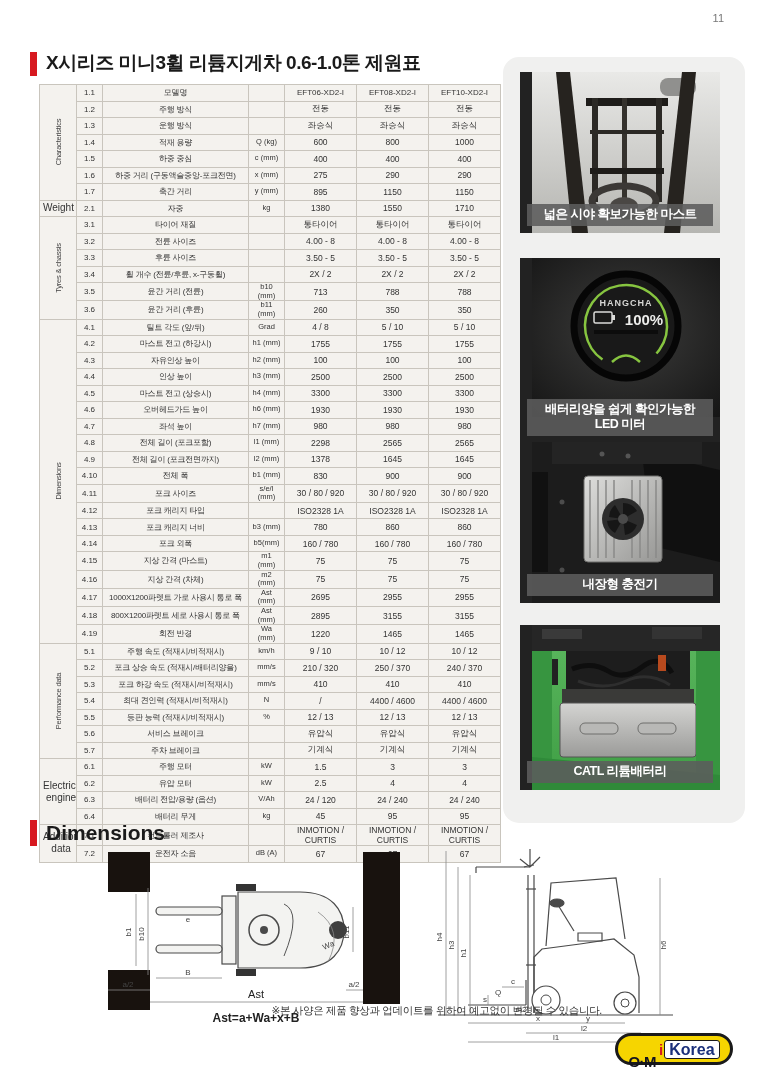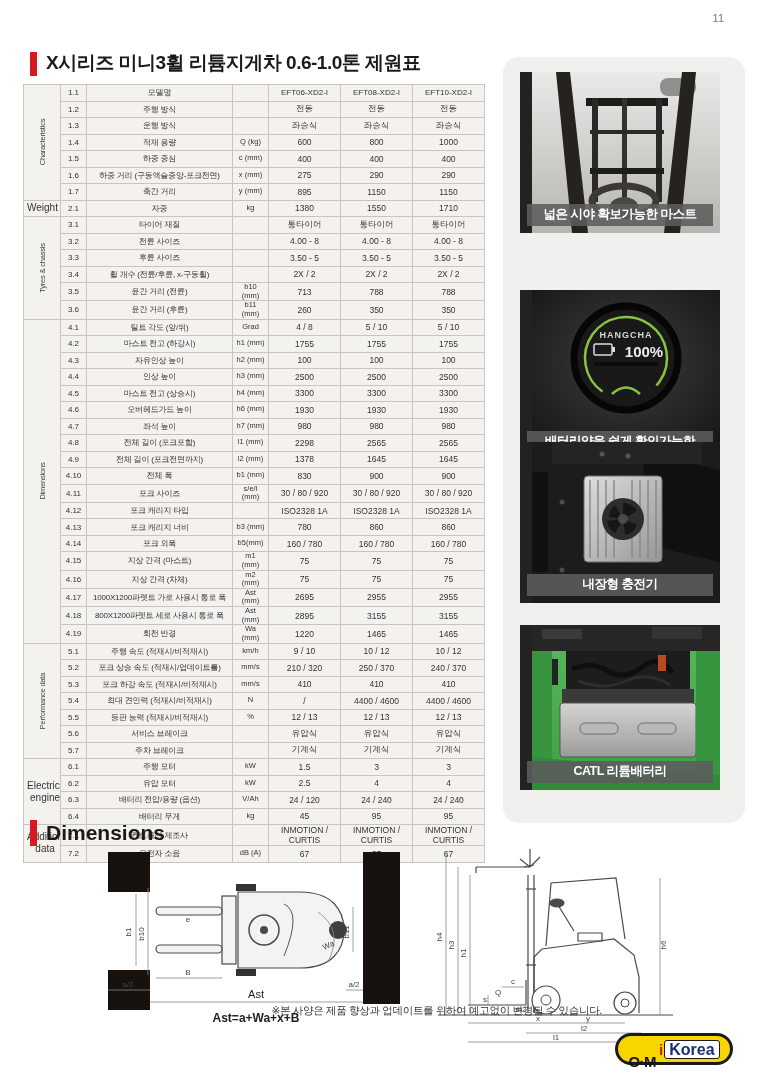--- a/index.html
+++ b/index.html
@@ -7,21 +7,21 @@
        font-family:"Liberation Sans","DejaVu Sans",sans-serif;color:#222;overflow:hidden;}
 
   .page-number{position:absolute;top:12px;right:36px;font-size:11px;color:#777;}
 
   
   .title-row{position:absolute;top:50px;left:30px;display:flex;align-items:flex-end;gap:9px;}
   .red-bar{width:7px;height:24px;background:#d71920;}
   .page-title{font-size:19px;font-weight:bold;color:#1a1a1a;letter-spacing:-0.5px;}
 
   
-  table.spec{position:absolute;left:23px;top:84px;width:461px;border-collapse:collapse;
+  table.spec{position:absolute;left:39px;top:84px;width:461px;border-collapse:collapse;
              table-layout:fixed;font-size:8.5px;border:1px solid #b9b5ac;}
   table.spec td{border:1px solid #c9c5bd;padding:0 3px;height:15.5px;text-align:center;
                 color:#333;background:#f4f2ee;overflow:hidden;}
   td.no{background:#e9e8e4;font-size:8px;}
   td.label{background:#e9e8e4;text-align:left;font-size:8px;letter-spacing:-0.2px;white-space:nowrap;}
   td.unit{background:#ffffff;font-size:7.5px;white-space:pre-line;line-height:1.15;}
   td.val{font-size:8.5px;}
   td.model{background:#f2e4c8;font-size:8px;}
   td.sec{background:#dcdbd7;color:#444;position:relative;padding:0;}
   .vtext{position:absolute;left:50%;top:50%;transform:translate(-50%,-50%) rotate(-90deg);
@@ -358,21 +358,21 @@
         </td>
         <td class="no">5.1</td>
         <td class="label">주행 속도 (적재시/비적재시)</td>
         <td class="unit">km/h</td>
         <td class="val">9 / 10</td>
         <td class="val">10 / 12</td>
         <td class="val">10 / 12</td>
       </tr>
       <tr>
         <td class="no">5.2</td>
-        <td class="label">포크 상승 속도 (적재시/업데이트를)</td>
+        <td class="label">포크 상승 속도 (적재시/배터리양을)</td>
         <td class="unit">mm/s</td>
         <td class="val">210 / 320</td>
         <td class="val">250 / 370</td>
         <td class="val">240 / 370</td>
       </tr>
       <tr>
         <td class="no">5.3</td>
         <td class="label">포크 하강 속도 (적재시/비적재시)</td>
         <td class="unit">mm/s</td>
         <td class="val">410</td>
@@ -485,21 +485,21 @@
       <rect x="124" y="26" width="6" height="104" fill="#2b2925"></rect>
       <rect x="90" y="26" width="5" height="104" fill="#35322d"></rect>
       <rect x="58" y="96" width="74" height="6" fill="#1e1c19"></rect>
       <rect x="58" y="58" width="74" height="4" fill="#2b2925"></rect>
       <ellipse cx="92" cy="129" rx="32" ry="15" fill="none" stroke="#3b3835" stroke-width="7"></ellipse>
       <ellipse cx="92" cy="134" rx="14" ry="9" fill="#4a4744"></ellipse>
     </svg>
     <div class="caption">넓은 시야 확보가능한 마스트</div>
   </div>
 
-  <div class="photo" style="top:201px;height:185px;margin-top:32px;">
+  <div class="photo" style="top:201px;height:185px;">
     <svg width="188" height="159" viewBox="0 0 188 159">
       <defs>
         <radialGradient id="g2" cx="0.5" cy="0.45" r="0.8">
           <stop offset="0" stop-color="#3d3d3c"></stop>
             <stop offset="1" stop-color="#121212"></stop>
         </radialGradient>
       </defs>
       <rect width="188" height="159" fill="url(#g2)"></rect>
       <circle cx="94" cy="68" r="52" fill="#191919" stroke="#060606" stroke-width="7"></circle>
       <circle cx="94" cy="68" r="41" fill="none" stroke="#87c540" stroke-width="2.5" stroke-dasharray="198 60" transform="rotate(125 94 68)"></circle>

